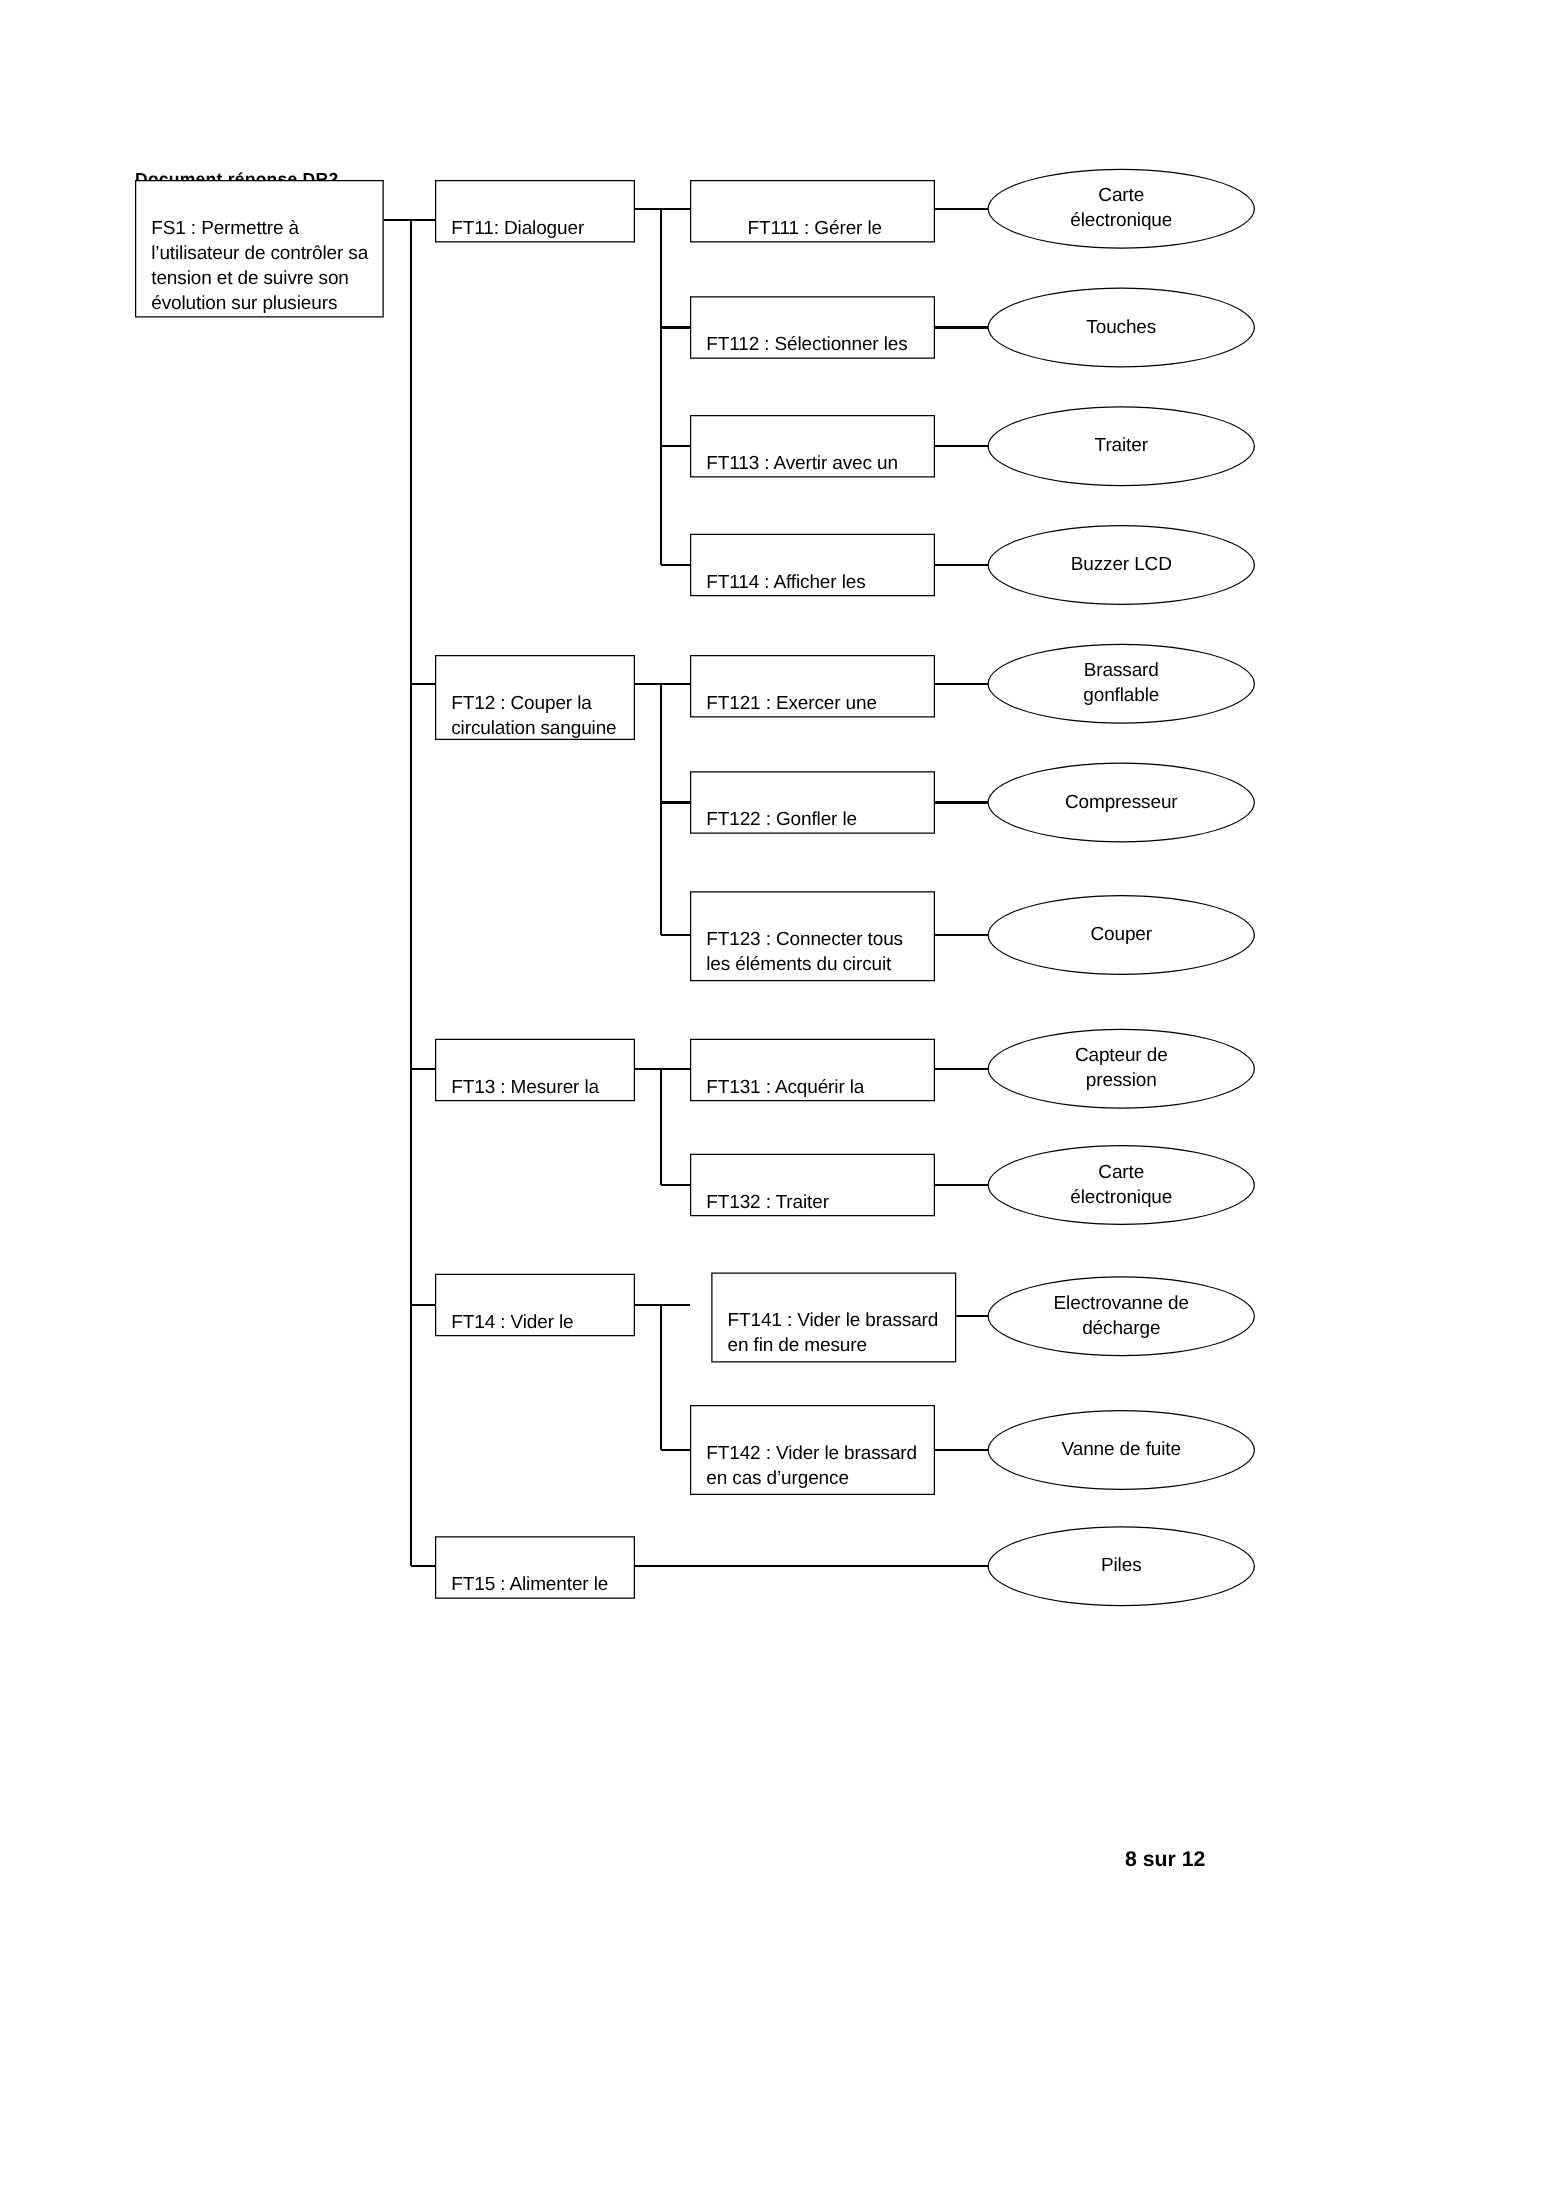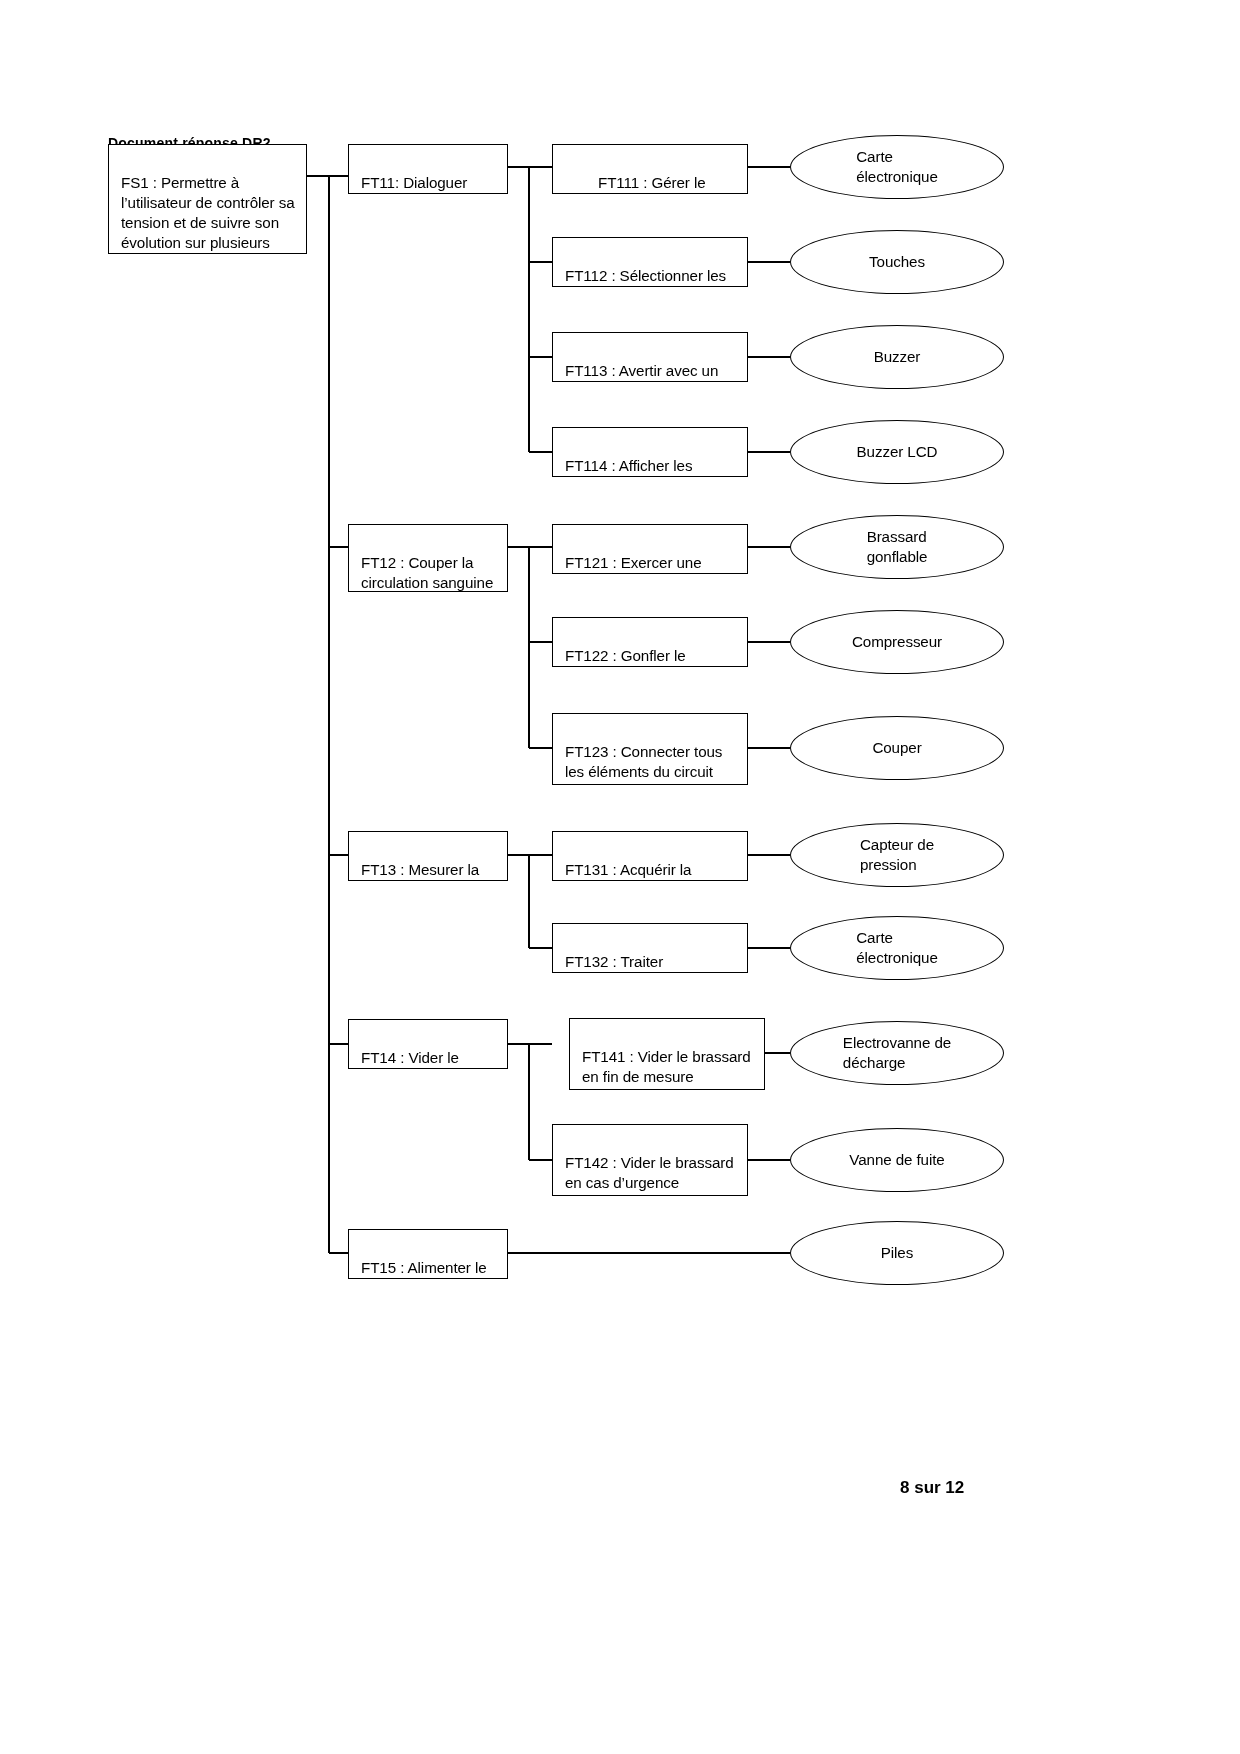--- a/index.html
+++ b/index.html
@@ -60,21 +60,21 @@
   }
   .ellipse {
     position: absolute;
     box-sizing: border-box;
     border: 1.8px solid #000;
     border-radius: 50%;
     background: #fff;
     display: flex;
     align-items: center;
     justify-content: center;
-    text-align: left;
+    text-align: center;
     font-size: 15.2px;
     line-height: 1.32;
     letter-spacing: -0.1px;
     white-space: pre-line;
   }
 </style>
 </head>
 <body>
 
 <div id="page">
@@ -194,21 +194,21 @@
   </div>
 
   <div class="ellipse" style="left:790px; top:135px; width:214px; height:64px;">
     <span>Carte
 électronique</span>
   </div>
   <div class="ellipse" style="left:790px; top:230px; width:214px; height:64px;">
     <span>Touches</span>
   </div>
   <div class="ellipse" style="left:790px; top:325px; width:214px; height:64px;">
-    <span>Buzzer</span>
+    <span>Traiter</span>
   </div>
   <div class="ellipse" style="left:790px; top:420px; width:214px; height:64px;">
     <span>Buzzer LCD</span>
   </div>
 
   <div class="ellipse" style="left:790px; top:515px; width:214px; height:64px;">
     <span>Brassard
 gonflable</span>
   </div>
   <div class="ellipse" style="left:790px; top:610px; width:214px; height:64px;">

